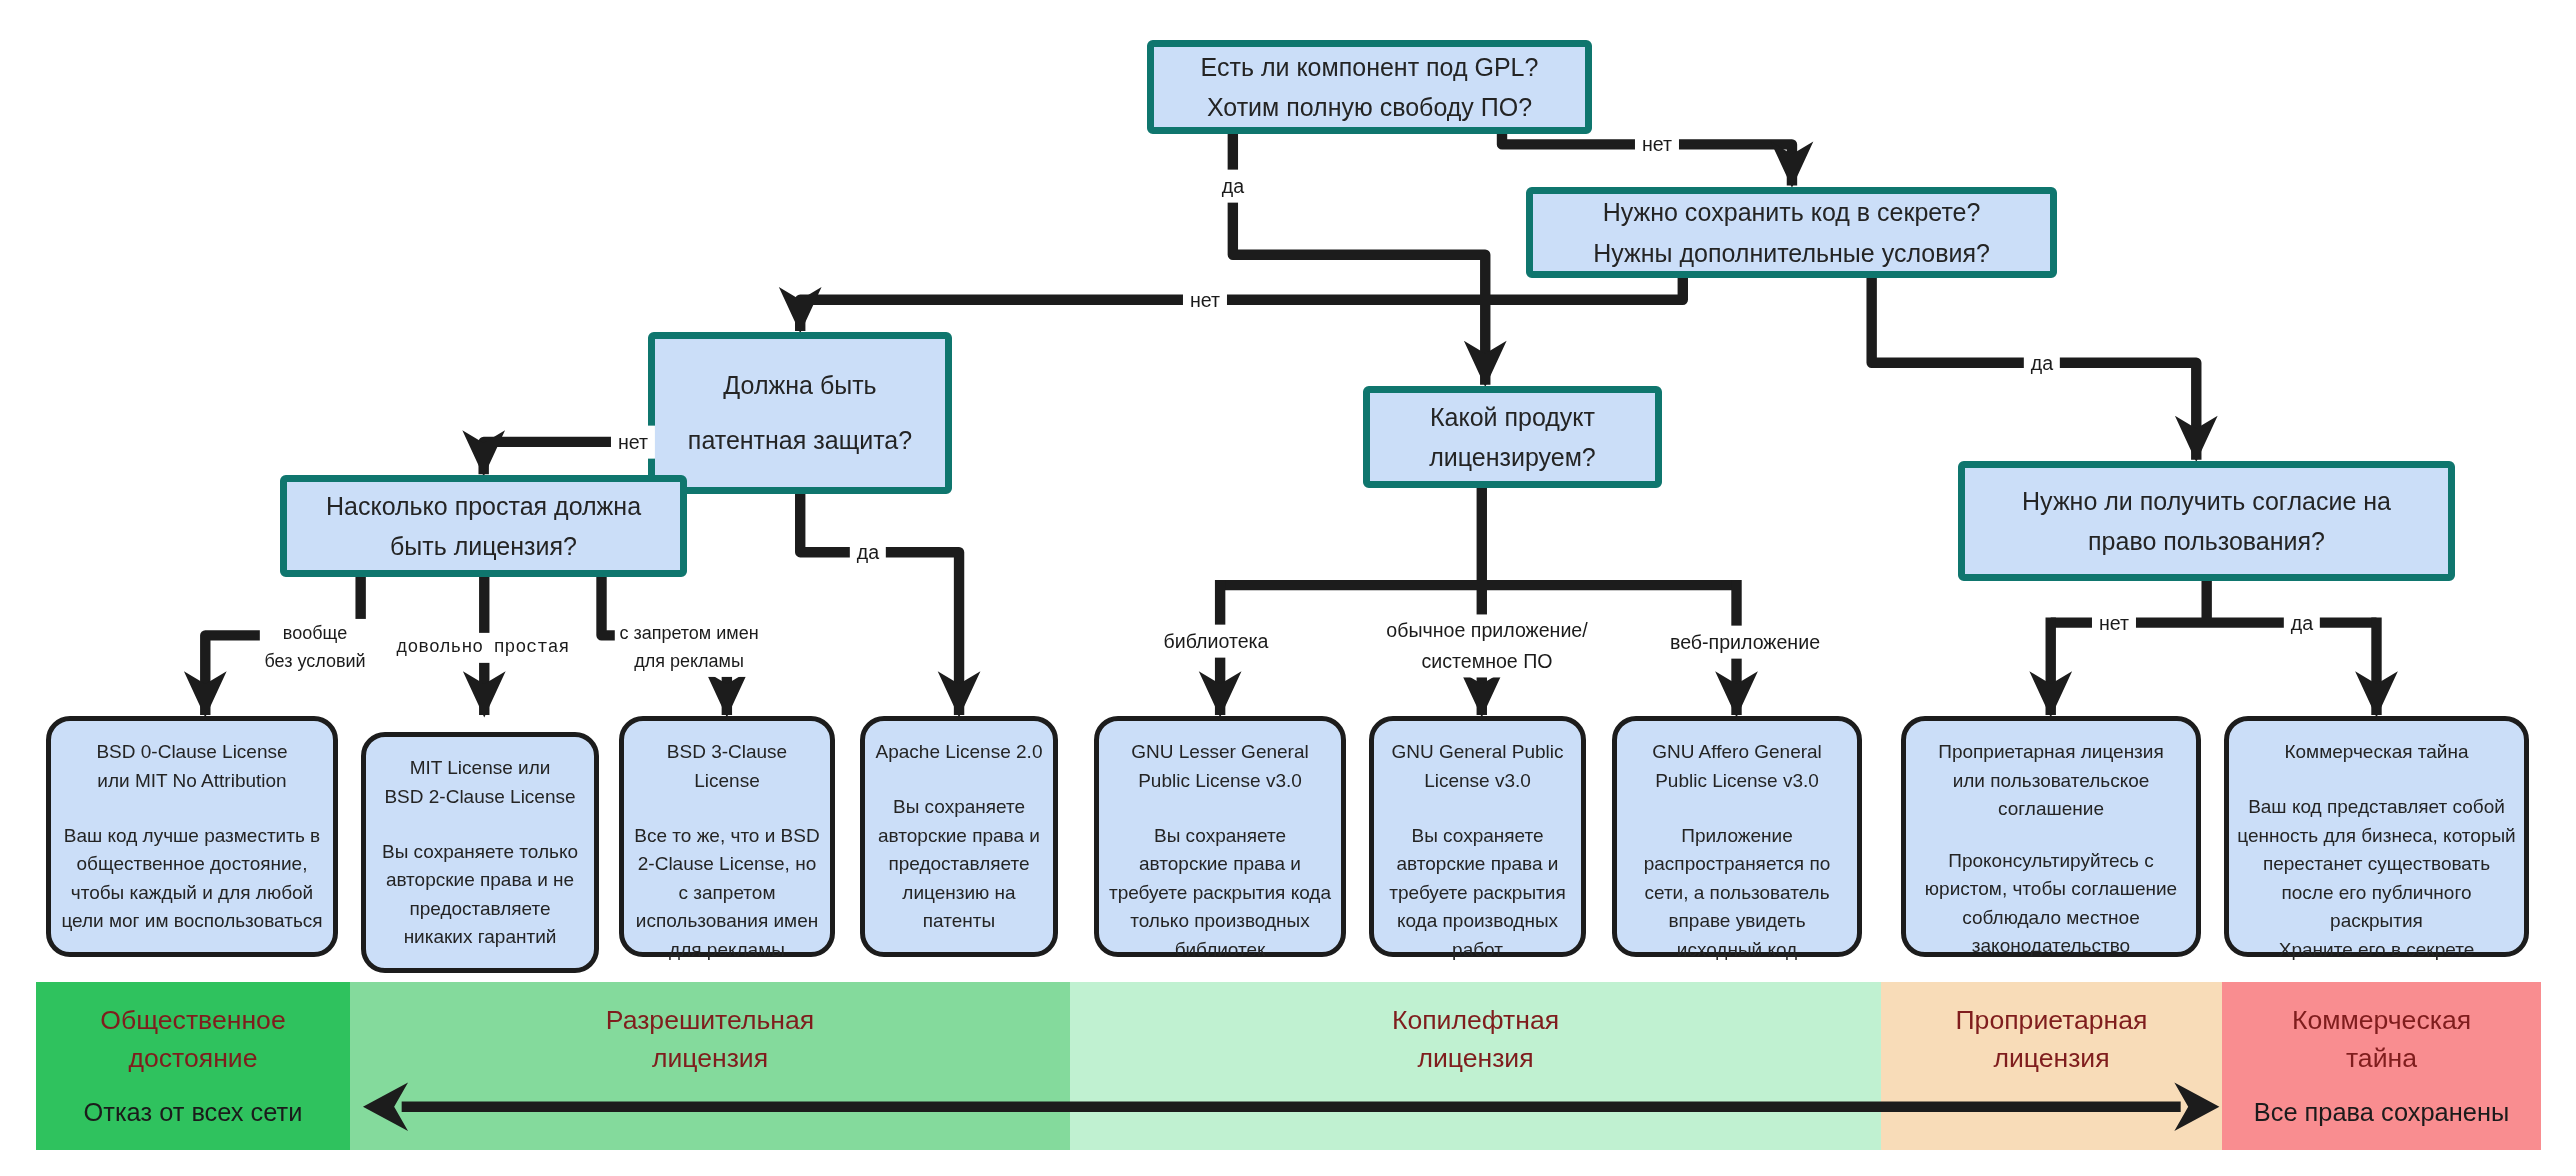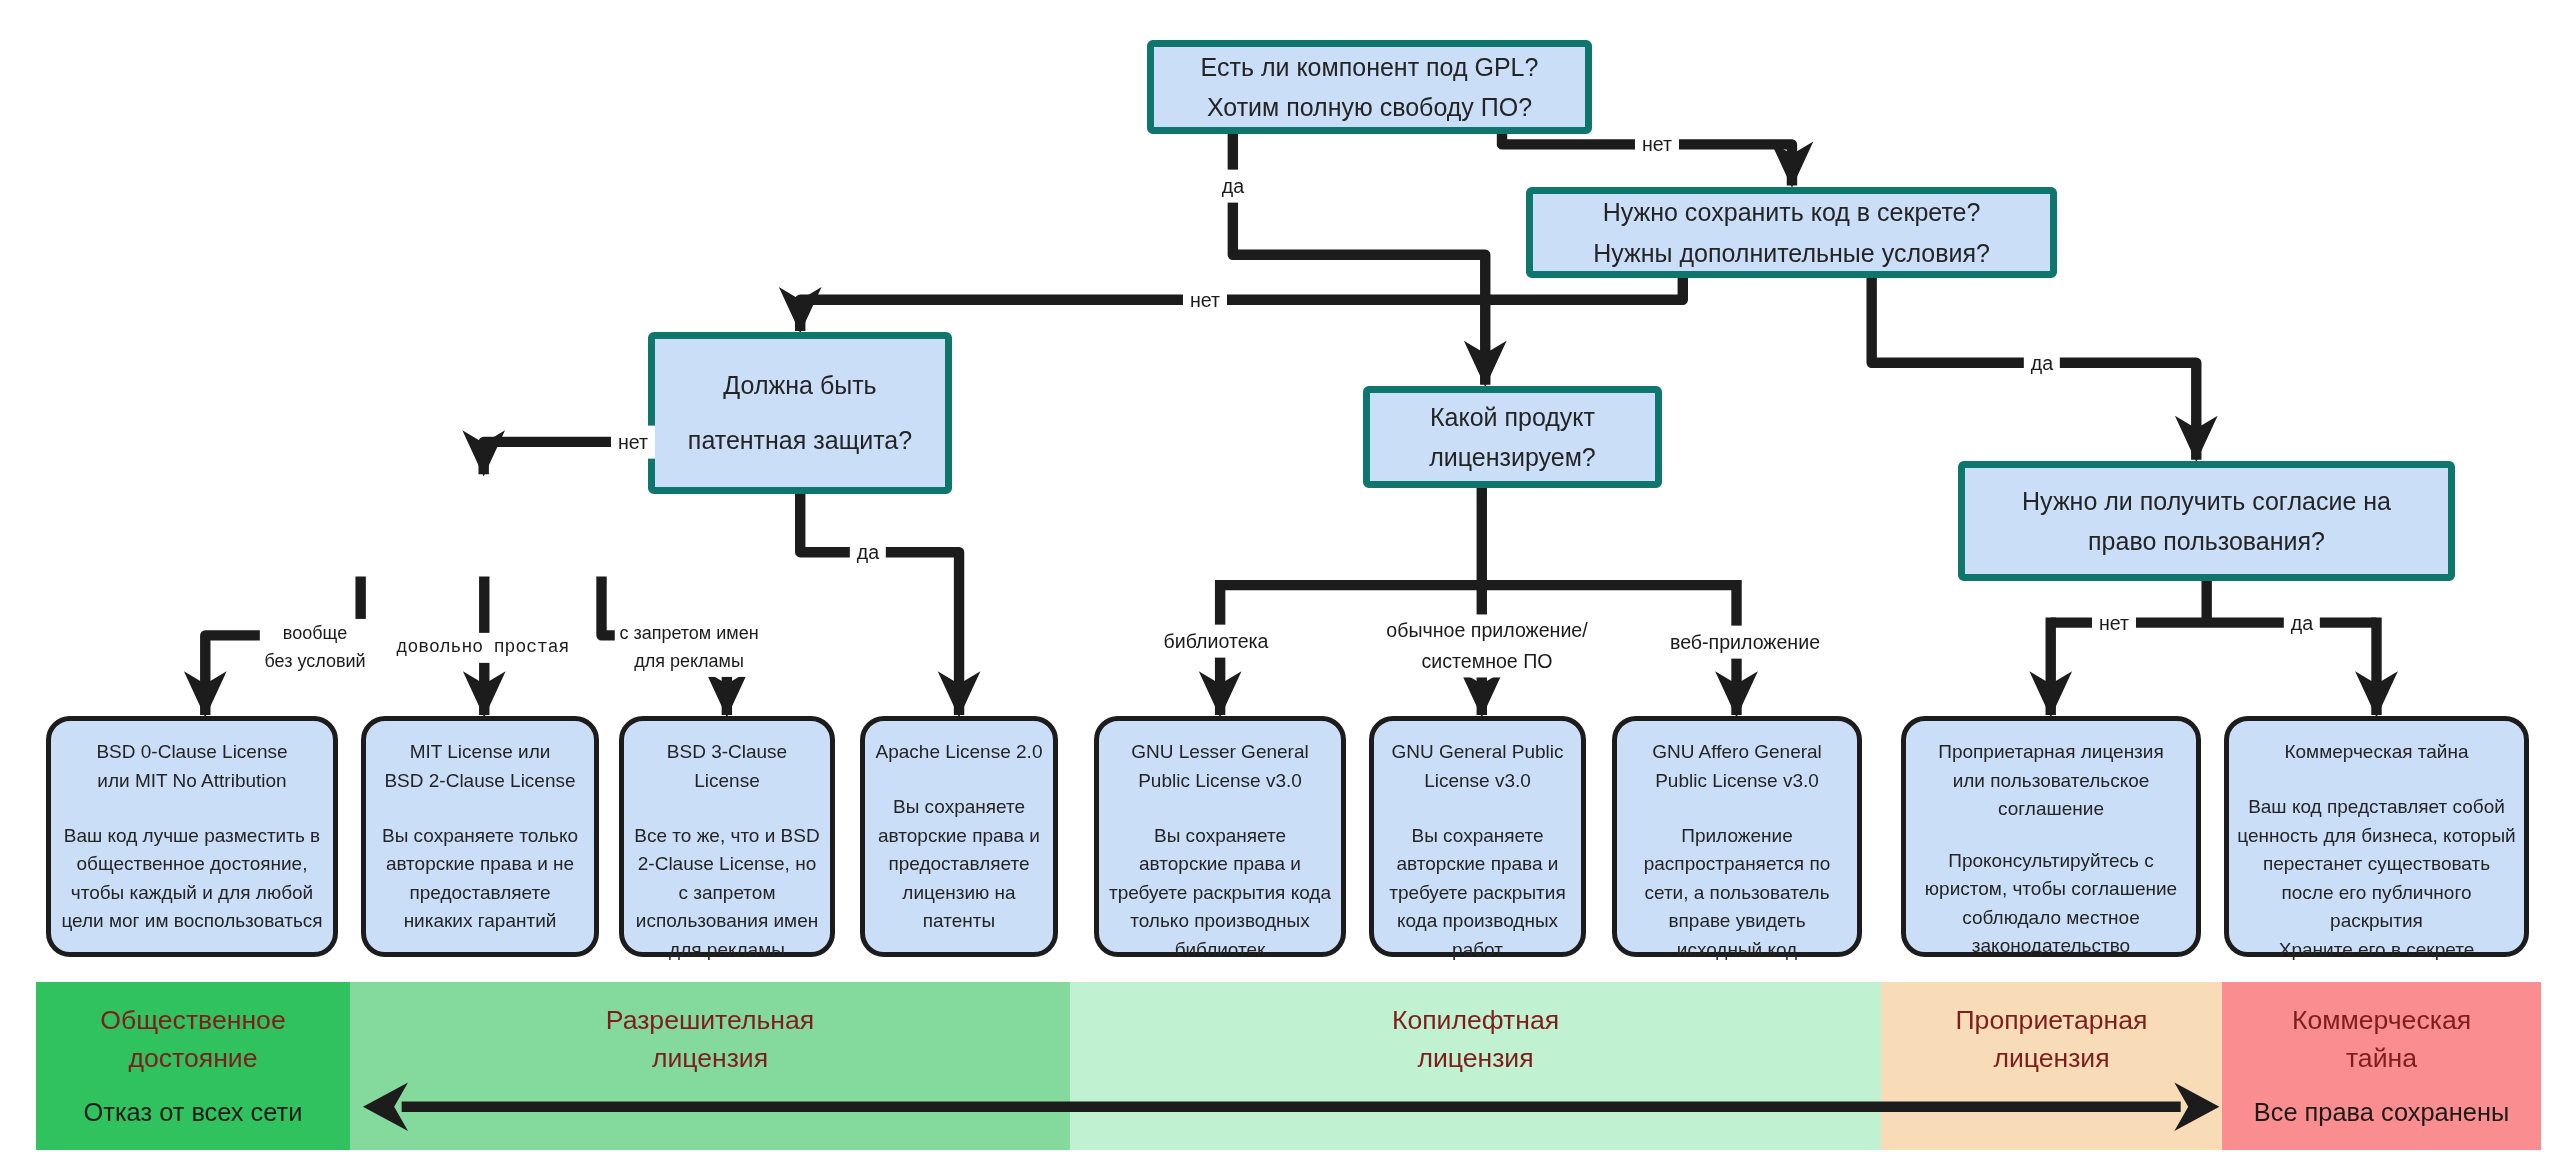--- a/index.html
+++ b/index.html
@@ -78,20 +78,22 @@
     <polyline points="3550,1069 3550,1238" fill="none" stroke="#1c1c1c" stroke-width="18" stroke-linejoin="round" marker-end="url(#ah)"></polyline>
     <polyline points="4114,1069 4114,1238" fill="none" stroke="#1c1c1c" stroke-width="18" stroke-linejoin="round" marker-end="url(#ah)"></polyline>
   </svg>
 
   <div class="node" style="left:1147px;top:40px;width:445px;height:94px;">Есть ли компонент под GPL?
 Хотим полную свободу ПО?</div>
   <div class="node" style="left:1526px;top:187px;width:531px;height:91px;">Нужно сохранить код в секрете?
 Нужны дополнительные условия?</div>
   <div class="node" style="left:648px;top:332px;width:304px;height:162px;line-height:2.2;">Должна быть
 патентная защита?</div>
+  <div class="node" style="left:280px;top:475px;width:407px;height:102px;">Насколько простая должна
+быть лицензия?</div>
   <div class="node" style="left:1363px;top:386px;width:299px;height:102px;">Какой продукт
 лицензируем?</div>
   <div class="node" style="left:1958px;top:461px;width:497px;height:120px;">Нужно ли получить согласие на
 право пользования?</div>
 
   <div class="edge-label" style="left:1233px;top:186px;">да</div>
   <div class="edge-label" style="left:1657px;top:144px;">нет</div>
   <div class="edge-label" style="left:1205px;top:300px;">нет</div>
   <div class="edge-label" style="left:2042px;top:363px;">да</div>
   <div class="edge-label" style="left:633px;top:442px;">нет</div>
@@ -106,21 +108,21 @@
 системное ПО</div>
   <div class="edge-label" style="left:1745px;top:642px;">веб-приложение</div>
   <div class="edge-label" style="left:2114px;top:623px;">нет</div>
   <div class="edge-label" style="left:2302px;top:623px;">да</div>
 
   <div class="leaf" style="left:46px;width:292px;">
     <div class="leaf-title">BSD 0-Clause License
 или MIT No Attribution</div>
     <div class="leaf-body">Ваш код лучше разместить в общественное достояние, чтобы каждый и для любой цели мог им воспользоваться</div>
   </div>
-  <div class="leaf" style="left:361px;width:238px;">
+  <div class="leaf" style="left:361px;width:238px;margin-top:16px;">
     <div class="leaf-title">MIT License или
 BSD 2-Clause License</div>
     <div class="leaf-body">Вы сохраняете только авторские права и не предоставляете никаких гарантий</div>
   </div>
   <div class="leaf" style="left:619px;width:216px;">
     <div class="leaf-title">BSD 3-Clause
 License</div>
     <div class="leaf-body">Все то же, что и BSD 2-Clause License, но с запретом использования имен для рекламы</div>
   </div>
   <div class="leaf" style="left:860px;width:198px;">

